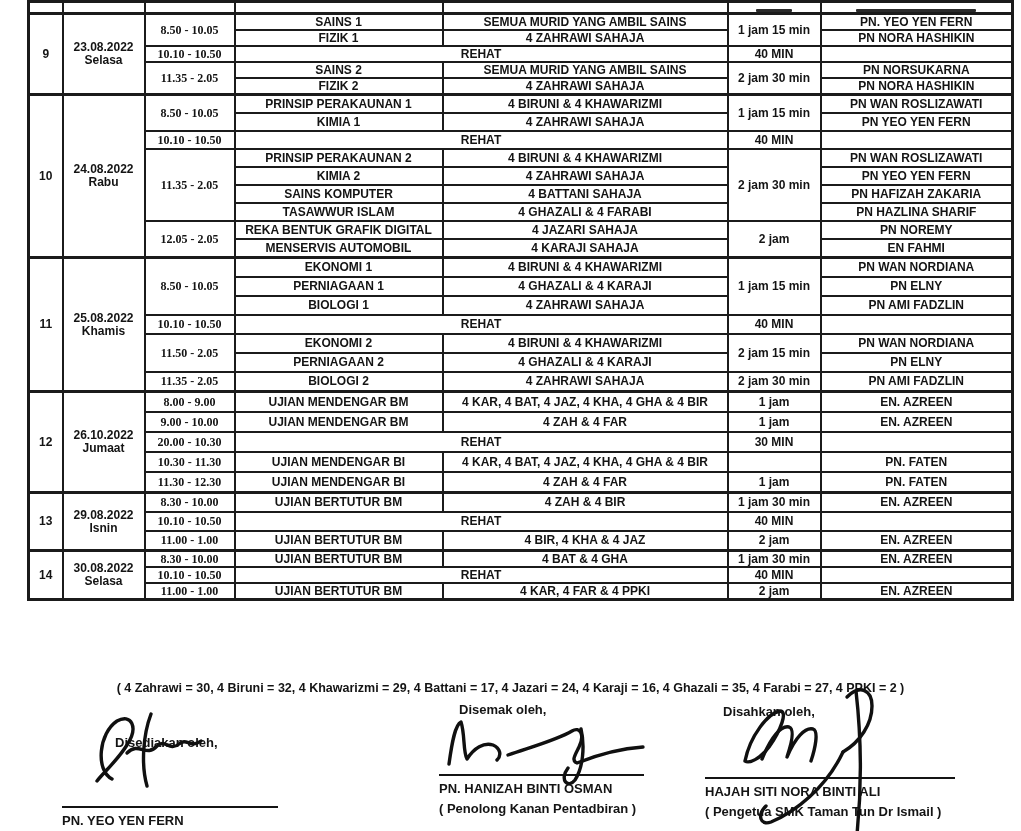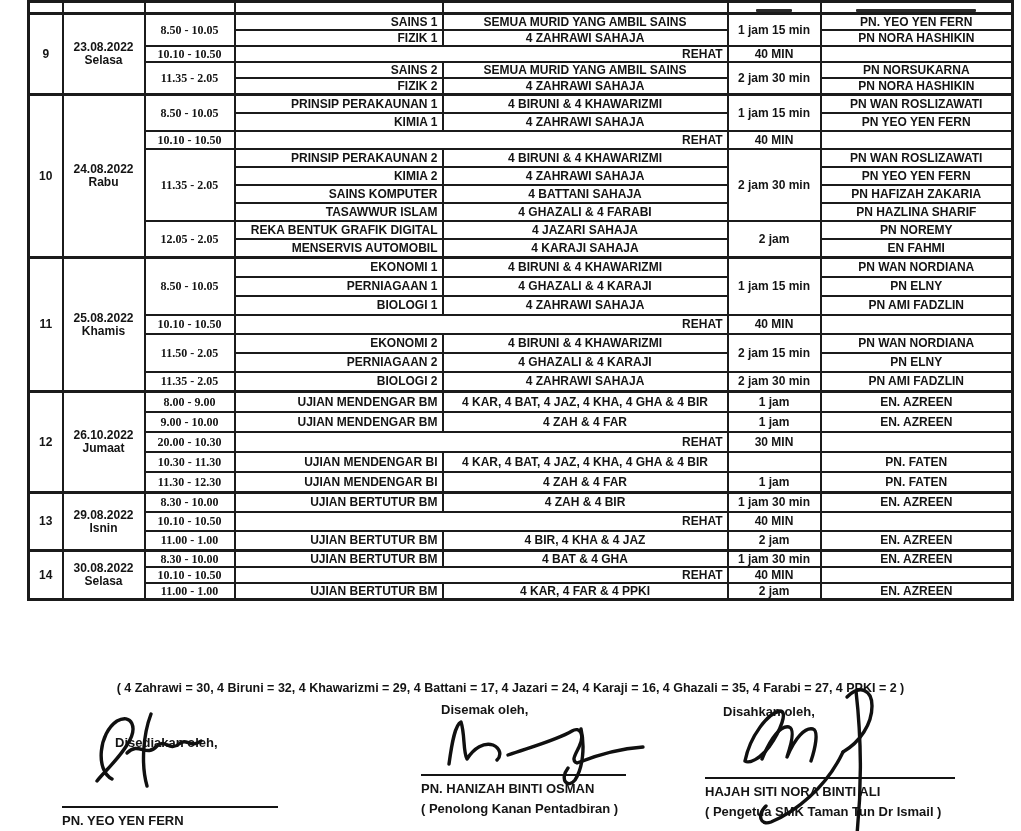--- a/index.html
+++ b/index.html
@@ -23,41 +23,41 @@
   }
   tr.h18 td{height:14px;}
   tr.h20 td{height:16px;}
   tr.h21 td{height:17px;}
   tr.h22 td{height:18px;}
   tr.day-start td{border-top:3px solid #1b1b1b;}
   tr.partial td{border-top:0;height:9px;vertical-align:bottom;padding-bottom:0;}
   td.c-num{text-align:center;}
   td.c-date{text-align:center;font-size:12px;line-height:1.15;}
   td.c-time{text-align:center;font-size:11.8px;padding:0 2px;font-family:Liberation Serif, serif;}
-  td.c-subject{text-align:right;}
+  td.c-subject{text-align:center;}
   td.c-classes{text-align:center;font-size:11.8px;}
   td.c-duration{text-align:center;}
   td.c-teacher{text-align:center;}
   .smudge{background:#2a2a2a;height:3px;margin:0 auto 0 auto;border-radius:1px;}
   .smudge.w36{width:36px;}
   .smudge.w120{width:120px;}
 
   .footnote{
     position:absolute;left:0;top:681px;width:1021px;
     text-align:center;font-size:12.5px;font-weight:700;letter-spacing:0;
   }
   .sigblock{position:absolute;font-weight:700;font-size:13px;}
   .sigblock .label{margin:0 0 0 0;}
   .sigline{border-top:2.5px solid #141414;}
   .signame{margin-top:5px;}
   .sigrole{margin-top:5px;}
   #b1{left:62px;top:735px;width:230px;}
   #b1 .label{margin-left:53px;}
   #b1 .sigline{margin-top:56px;width:216px;}
-  #b2{left:421px;top:702px;width:230px;}
+  #b2{left:439px;top:702px;width:230px;}
   #b2 .label{margin-left:20px;}
   #b2 .sigline{margin-top:57px;width:205px;}
   #b3{left:705px;top:704px;width:260px;}
   #b3 .label{margin-left:18px;}
   #b3 .sigline{margin-top:58px;width:250px;}
   svg.ink{position:absolute;left:0;top:0;pointer-events:none;z-index:6;}
 </style>
 </head>
 <body>
 

